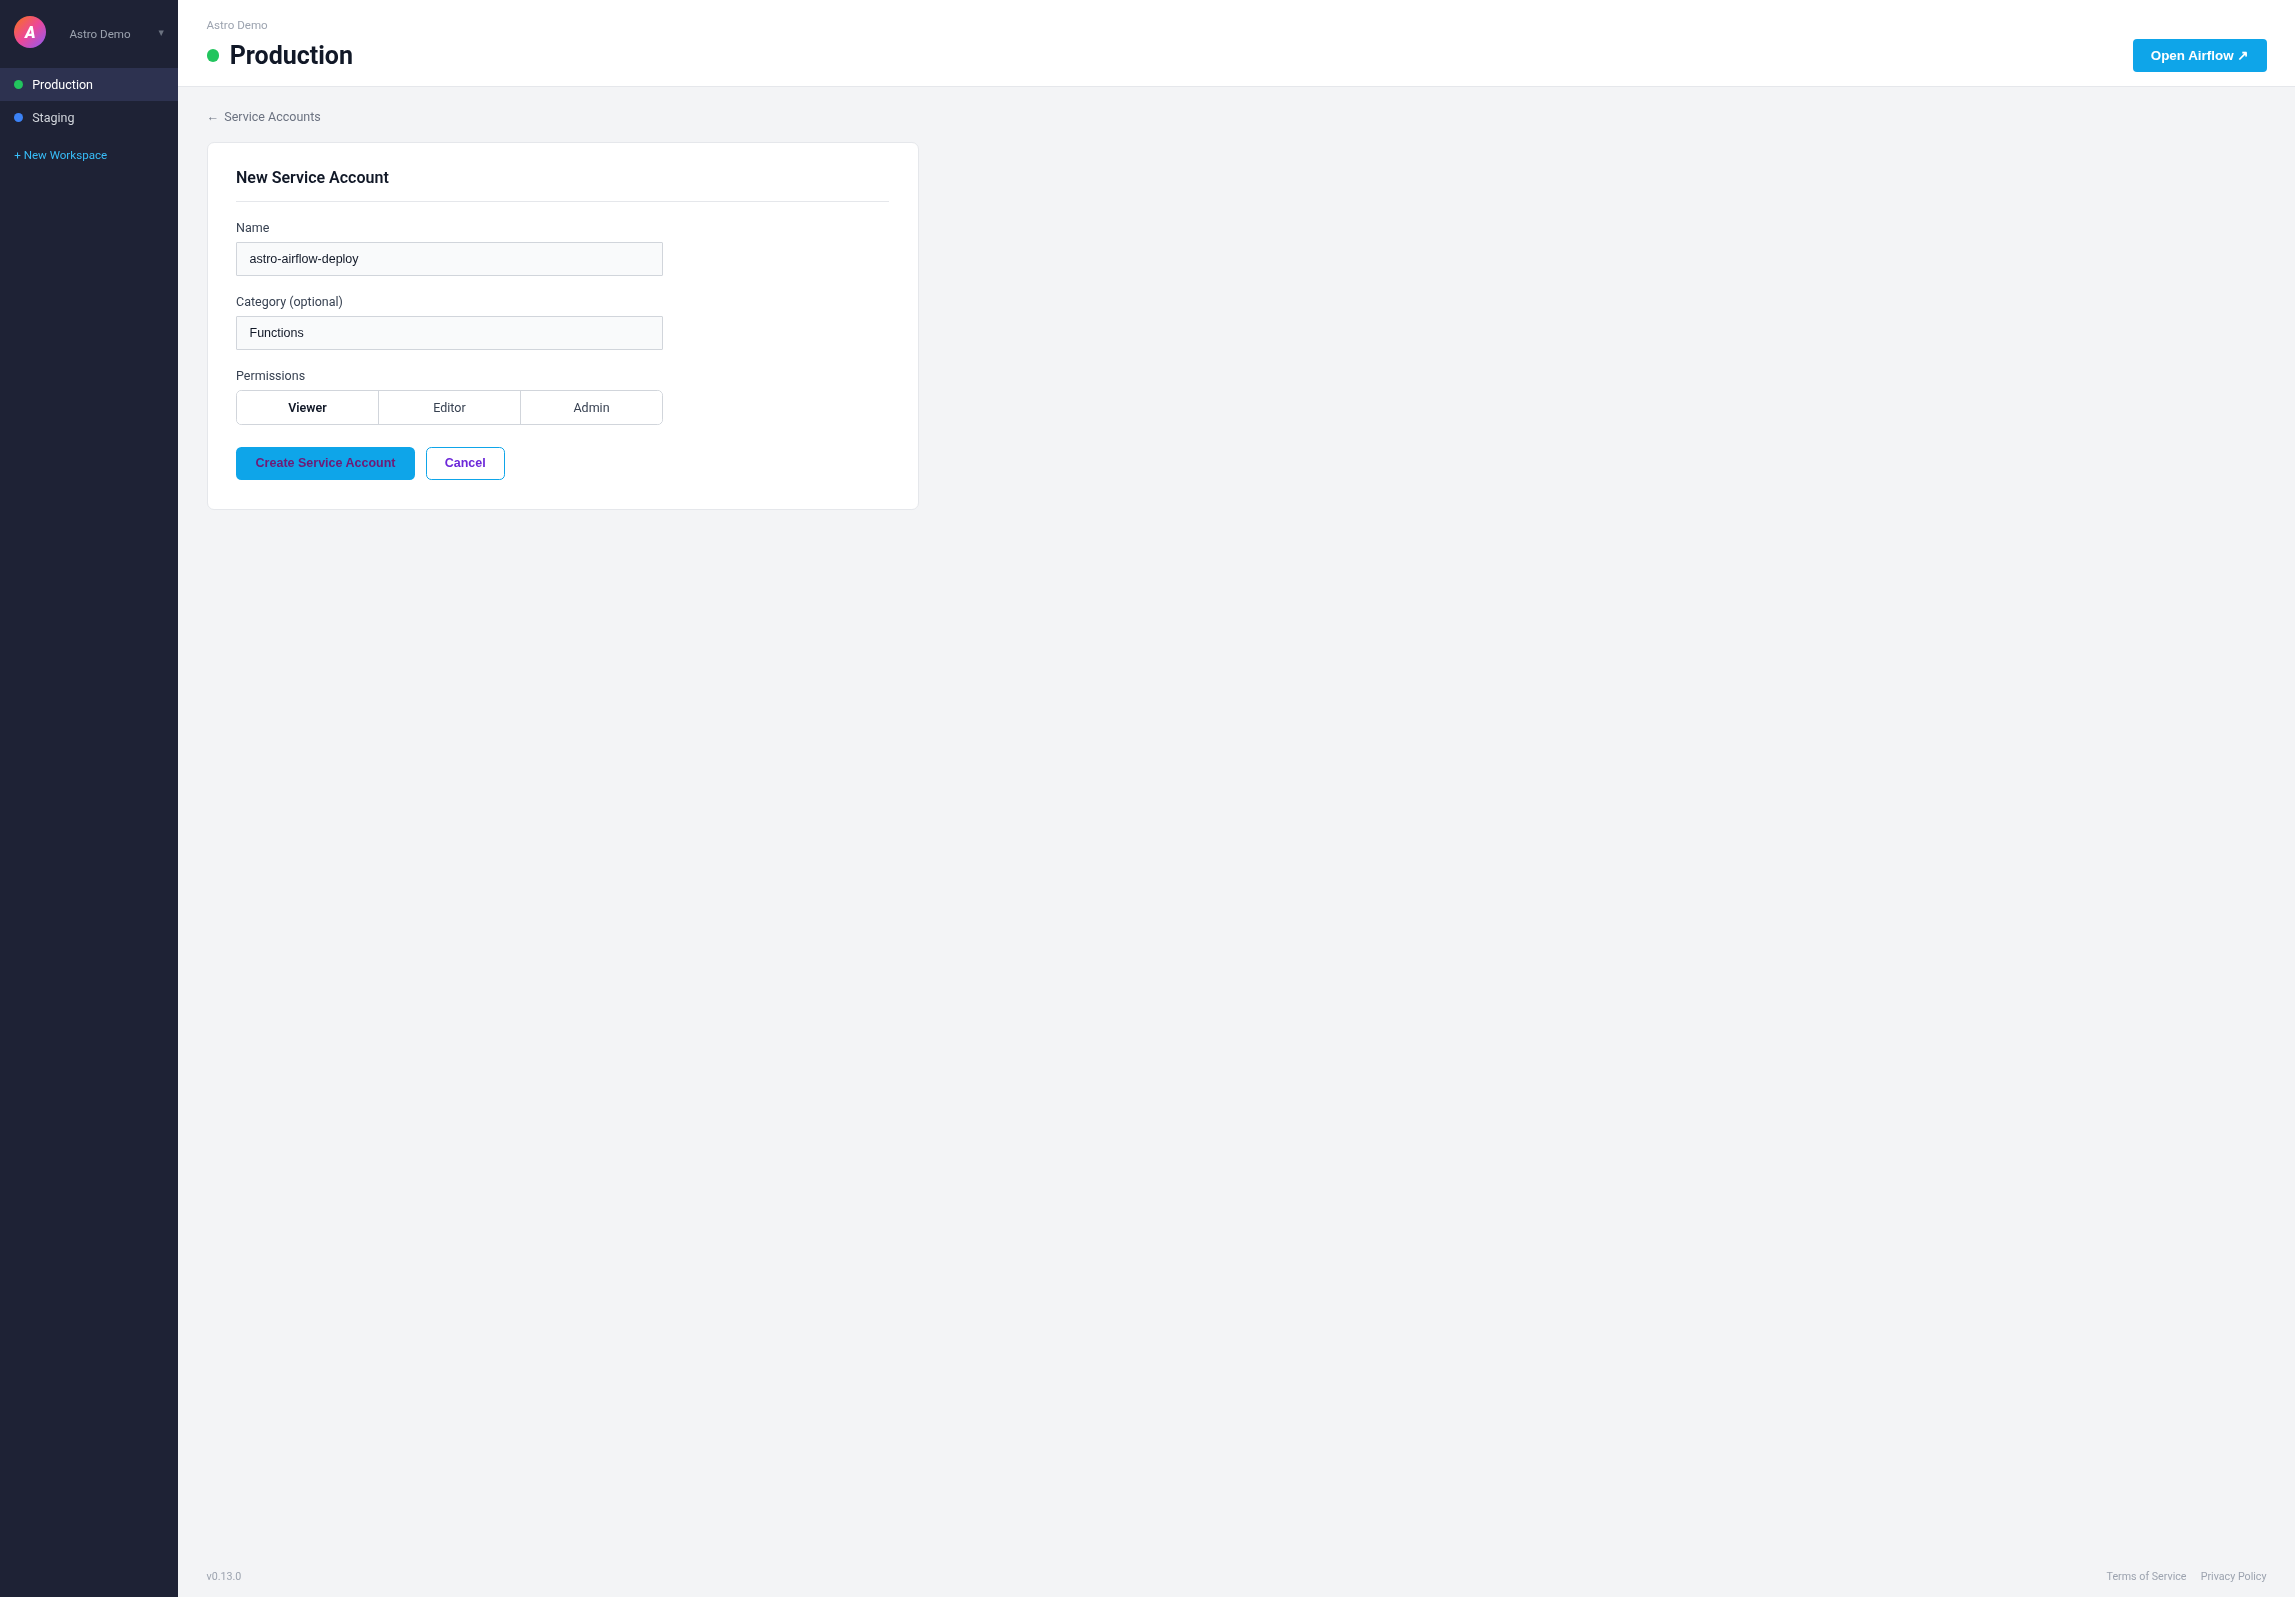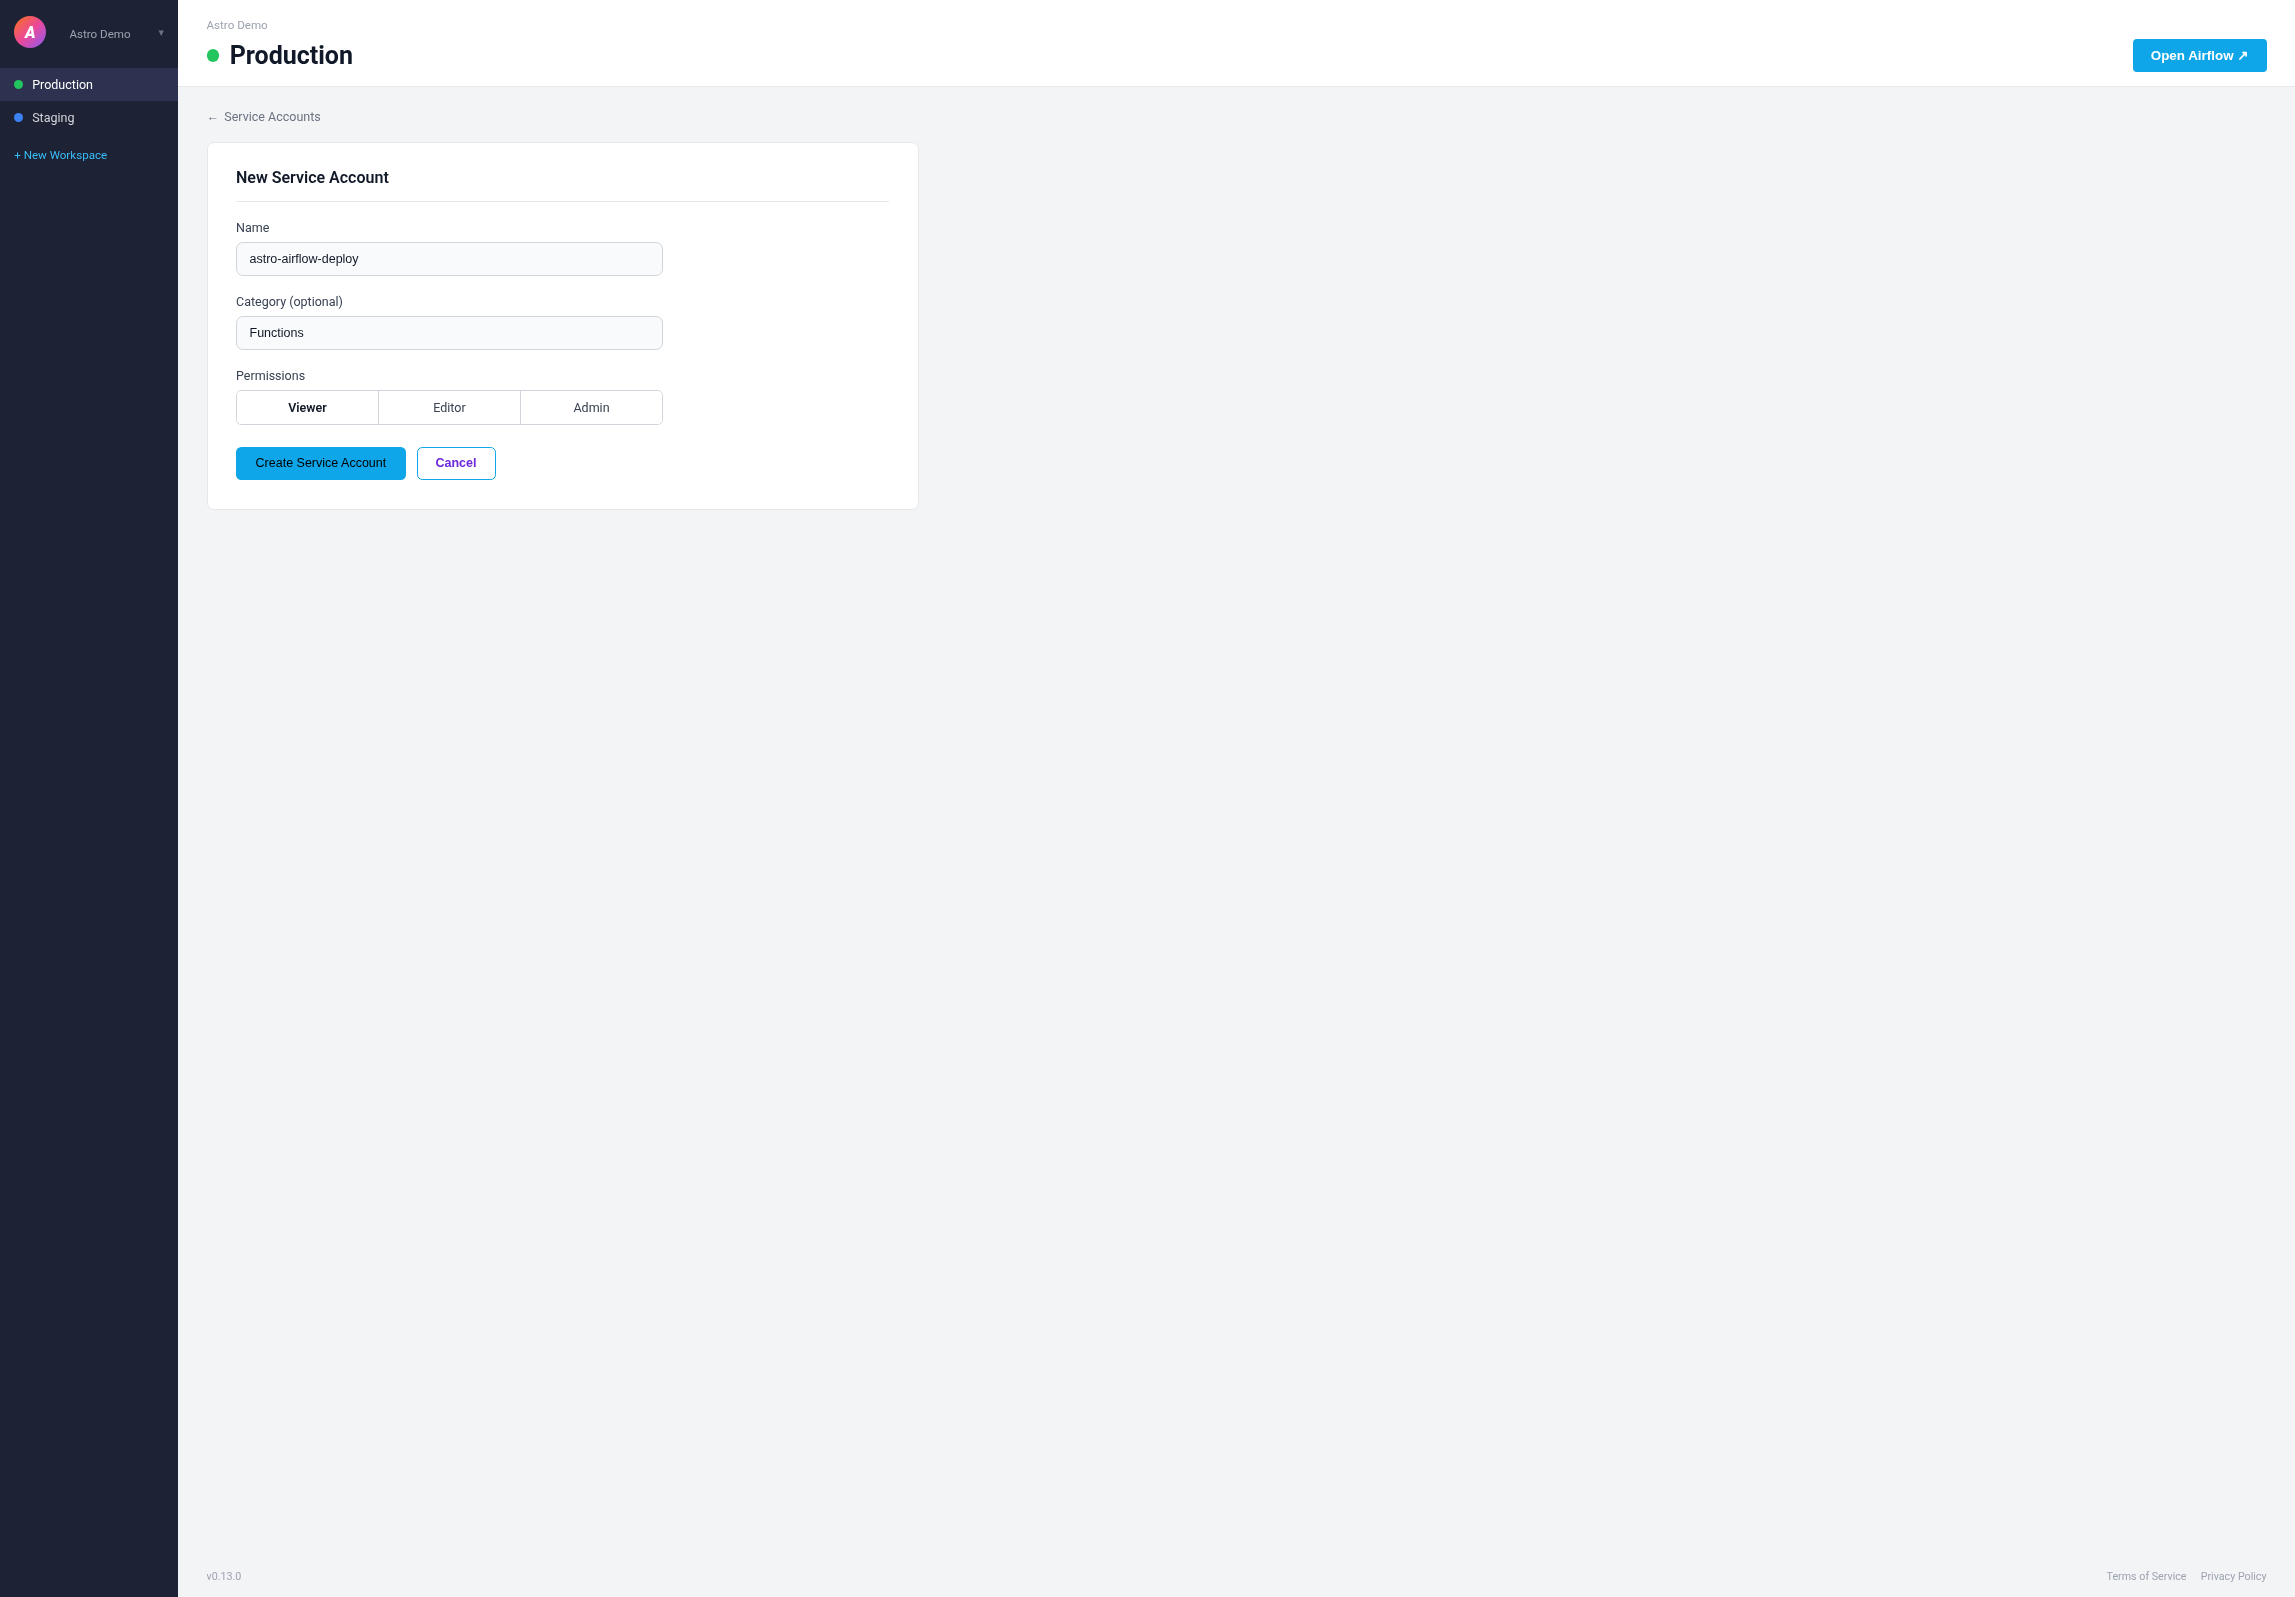--- a/index.html
+++ b/index.html
@@ -178,21 +178,21 @@
       font-size: 12.5px;
       color: #374151;
       margin-bottom: 7.1px;
       display: block;
     }
     .form-input {
       width: 100%;
       max-width: 427px;
       padding: 9px 12.5px;
       border: 0.9px solid #d1d5db;
-      border-radius: 7px;
+      border-radius: 1px;
       font-size: 12.5px;
       background: #f9fafb;
       color: #111827;
       outline: none;
     }
 
     
     .permissions-group {
       display: flex;
       border: 0.9px solid #d1d5db;
@@ -219,26 +219,26 @@
     }
 
     
     .form-actions {
       display: flex;
       gap: 10.7px;
       margin-top: 21.4px;
     }
     .btn-primary {
       background: #0ea5e9;
-      color: #000000;
+      color: #701a75;
       border: none;
       padding: 9.8px 19.6px;
       border-radius: 5.3px;
       font-size: 12.5px;
-      font-weight: 400;
+      font-weight: 700;
       cursor: pointer;
     }
     .btn-secondary {
       background: white;
       color: #6d28d9;
       border: 1.8px solid #0ea5e9;
       padding: 8px 18px;
       border-radius: 5.3px;
       font-size: 12.5px;
       font-weight: 600;

